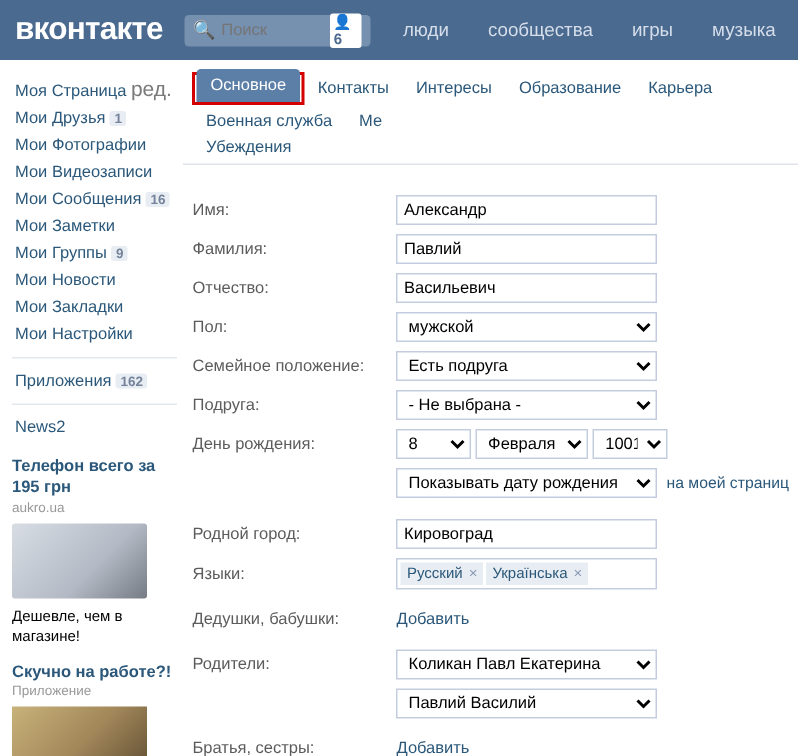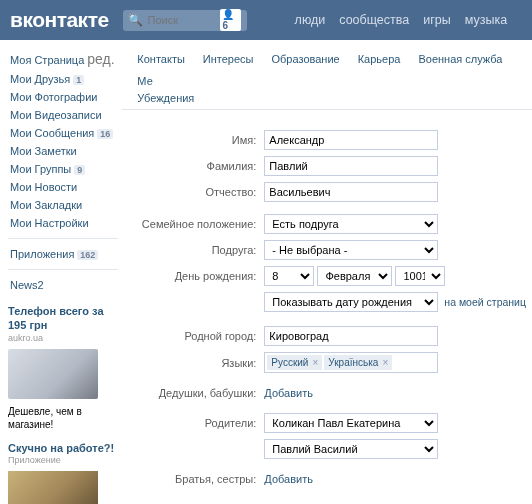--- a/index.html
+++ b/index.html
@@ -3,42 +3,42 @@
 <meta charset="utf-8">
 <style>
 html,body{margin:0;padding:0;font-family:Tahoma,Arial,sans-serif;font-size:11px;color:#000;background:#fff}
 .wrap{width:532px;height:504px;overflow:hidden;position:relative}
 .hdr{height:40px;background:#4b6a90;display:flex;align-items:center}
 .logo{font-size:21px;font-weight:bold;color:#fff;padding:0 10px;letter-spacing:-0.5px}
 .sch{background:#7690b0;border-radius:3px;height:21px;display:flex;align-items:center;padding:0 6px;width:112px;margin-left:4px}
 .sch .si{color:#c1cde0;font-size:12px}
 .sch input{background:transparent;border:none;outline:none;color:#c1cde0;font-size:11px;width:70px;padding-left:4px}
 .sch .fr{background:#fff;color:#4b6a90;font-size:10px;border-radius:2px;padding:0 3px;margin-left:auto;font-weight:bold}
-.tnav{display:flex;gap:14px;margin-left:48px}
+.tnav{display:flex;gap:26px;margin-left:22px}
 .tnav span{color:#d5deea;font-size:12.5px}
 .body{display:flex}
 .side{width:128px;padding:8px 0 0 8px}
 .side a{display:block;color:#2b587a;text-decoration:none;padding:3px 2px}
 .cnt{background:#e8edf3;border-radius:2px;font-size:9px;color:#74839b;padding:0 3px;display:inline-block;margin-left:3px;font-weight:bold}
 .csub{color:#7a7a7a;font-size:14px;display:inline;margin-left:3px}
 .hr{border:none;border-top:1px solid #e3e8ef;margin:6px 4px 6px 0}
 .ad{margin-top:10px;padding-right:8px}
 .adh{color:#2b587a;font-weight:bold;font-size:11px;line-height:1.3}
 .adsub{color:#999;font-size:9px}
 .adimg{width:90px;height:50px;background:linear-gradient(135deg,#d8dde4 0%,#b3bac5 60%,#767b84 100%);border-radius:2px;margin:6px 0}
 .adimg2{width:90px;height:50px;background:linear-gradient(135deg,#c8b27a 0%,#a3885a 50%,#5a4a30 100%);margin:6px 0}
 .adtxt{color:#000;font-size:10px;line-height:1.3}
 .main{flex:1;padding:0}
 .tabs{display:flex;gap:0;padding:8px 6px 0 6px;flex-wrap:wrap;border-bottom:1px solid #e0e4ea}
 .tab{padding:5px 9px;color:#2b587a;cursor:pointer;font-size:11px}
 .tab.act{background:#5c7fa8;color:#fff;border-radius:3px 3px 0 0}
 .redbox{border:2px solid #d40000;padding:1px}
 .form{padding:20px 6px 10px 6px}
 .row{display:flex;align-items:center;margin-bottom:6px}
-.lbl{width:128px;text-align:right;color:#5c5c5c;padding-right:8px;font-size:11px}
+.lbl{width:128px;text-align:left;color:#5c5c5c;padding-right:8px;font-size:11px}
 .inp{flex:1}
 .inp input[type=text]{width:164px;border:1px solid #c4cde0;padding:3px 4px;font-size:11px;font-family:inherit;color:#000;background:#fff}
 .inp select{width:174px;border:1px solid #c4cde0;padding:2px 3px;font-size:11px;font-family:inherit;background:#fff}
 .sel-sm{width:50px !important}
 .sel-md{width:75px !important}
 .link{color:#2b587a;cursor:pointer}
 .tags{display:flex;gap:2px;align-items:center;border:1px solid #c4cde0;padding:2px;width:168px}
 .tag{background:#e8edf3;color:#2b587a;padding:2px 4px;font-size:10px;display:flex;align-items:center;gap:4px}
 .tag .x{color:#8a9ab5;font-size:10px}
 .hint{font-size:10.5px;color:#2b587a;white-space:nowrap;margin-left:6px}
@@ -87,20 +87,21 @@
   </div>
   <div class="ad">
     <div class="adh">Скучно на работе?!</div>
     <div class="adsub">Приложение</div>
     <div class="adimg2"></div>
   </div>
 </div>
 
 <div class="main">
   <div class="tabs">
+    <span class="redbox"><span class="tab act">Основное</span></span>
     <span class="tab">Контакты</span>
     <span class="tab">Интересы</span>
     <span class="tab">Образование</span>
     <span class="tab">Карьера</span>
     <span class="tab">Военная служба</span>
     <span class="tab">Ме</span>
     <span class="tab" style="width:100%;padding-top:0">Убеждения</span>
   </div>
 
   <div class="form">
@@ -110,20 +111,22 @@
           </div>
     <div class="row">
             <div class="lbl">Фамилия:</div>
             <div class="inp"><input type="text" value="Павлий" style=""></div>
           </div>
     <div class="row">
             <div class="lbl">Отчество:</div>
             <div class="inp"><input type="text" value="Васильевич" style=""></div>
           </div>
     <div class="row">
+            <div class="lbl">Пол:</div>
+            <div class="inp"><select><option>мужской</option></select></div>
           </div>
     <div class="row">
             <div class="lbl">Семейное положение:</div>
             <div class="inp"><select><option>Есть подруга</option></select></div>
           </div>
     <div class="row">
             <div class="lbl">Подруга:</div>
             <div class="inp"><select><option>- Не выбрана -</option></select></div>
           </div>
     <div class="row">

